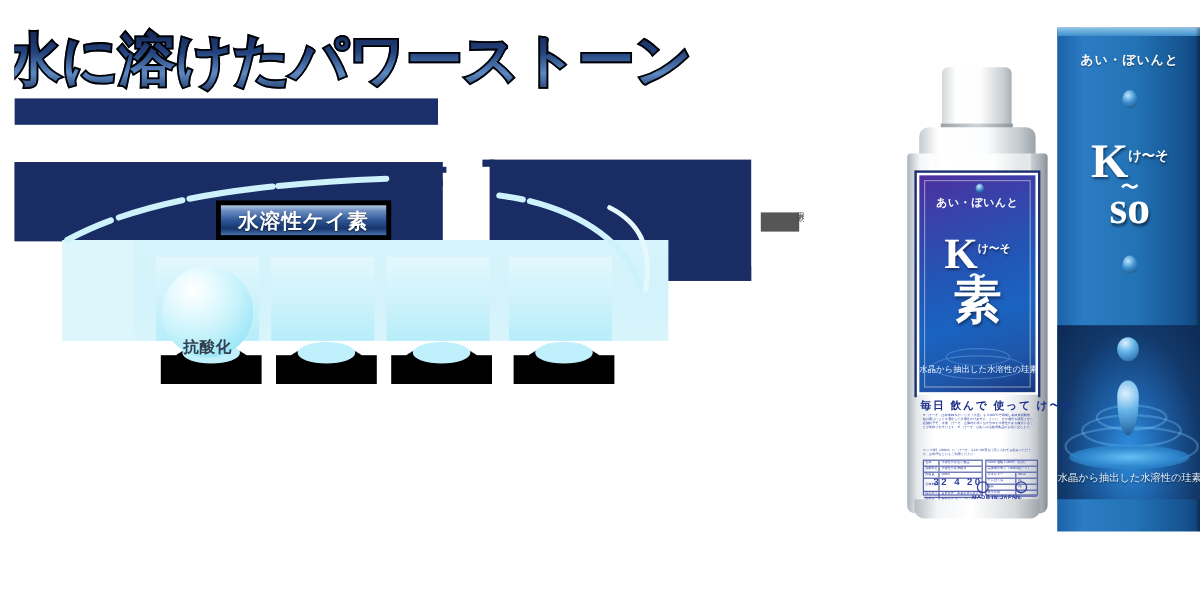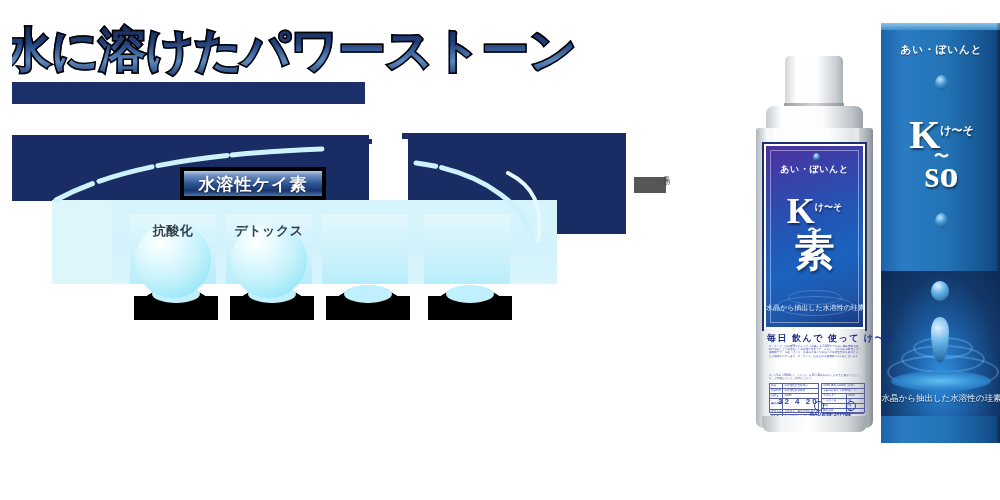--- a/index.html
+++ b/index.html
@@ -59,21 +59,21 @@
   }
   .si-btn span{
     color:#fff;font-size:17px;font-weight:bold;letter-spacing:1px;
     text-shadow:0 1px 1px rgba(0,0,0,.55);
   }
 
   
   .circle{position:absolute;width:76px;height:76px;border-radius:50%;
     background:
       radial-gradient(circle at 34% 26%, #ffffff 0%, #e8fbff 22%, #c6f2fb 52%, #9ce8f8 78%, #7fdcf2 100%);
-    display:flex;align-items:flex-start;justify-content:center;}
+    display:flex;align-items:flex-end;justify-content:center;}
   .circle span{font-size:13px;color:#33404f;font-weight:bold;letter-spacing:.5px;
     position:relative;z-index:3;}
   .circle-box{position:absolute;width:86px;height:70px;
     background:linear-gradient(to bottom,#e3f8fd 0%,#cdf2fb 55%,#b7edfa 100%);}
   .shade{position:absolute;width:84px;height:24px;background:#000;}
   .shade:before{content:"";position:absolute;left:8px;top:-8px;width:68px;height:16px;
     background:#000;border-radius:50%/100% 100% 0 0;}
   .shade:after{content:"";position:absolute;left:18px;top:-11px;width:48px;height:18px;
     background:#bff0fb;border-radius:50%;}
 
@@ -236,23 +236,20 @@
   </div>
 
   <div class="circle-box" style="left:118px;top:214px;"></div>
   <div class="shade" style="left:122px;top:296px;"></div>
   <div class="circle" style="left:123px;top:222px;">
     <span>抗酸化</span>
   </div>
 
   <div class="circle-box" style="left:214px;top:214px;"></div>
   <div class="shade" style="left:218px;top:296px;"></div>
-  <div class="circle" style="left:219px;top:222px;">
-    <span>デトックス</span>
-  </div>
 
   <div class="circle-box" style="left:310px;top:214px;"></div>
   <div class="shade" style="left:314px;top:296px;"></div>
 
   <div class="circle-box" style="left:412px;top:214px;"></div>
   <div class="shade" style="left:416px;top:296px;"></div>
 
   <div class="gray-badge"></div>
   <div class="gray-badge-txt">効果</div>
 

